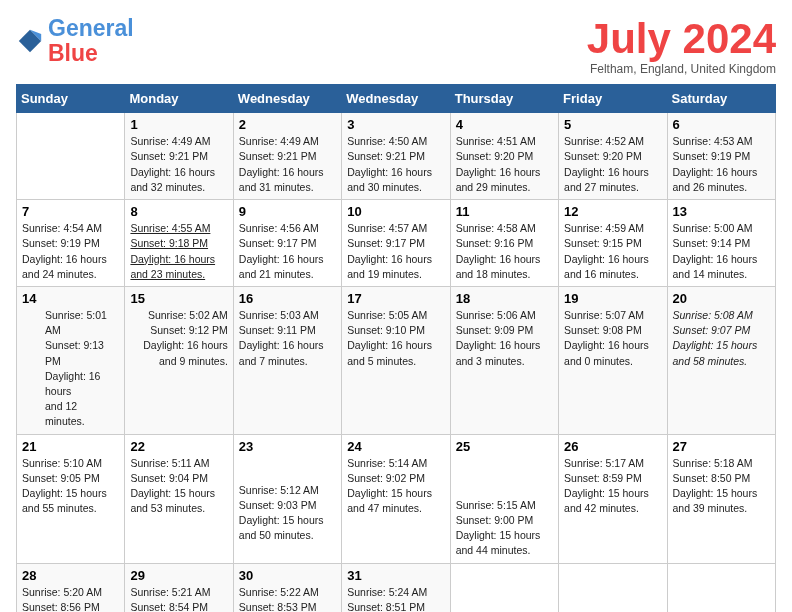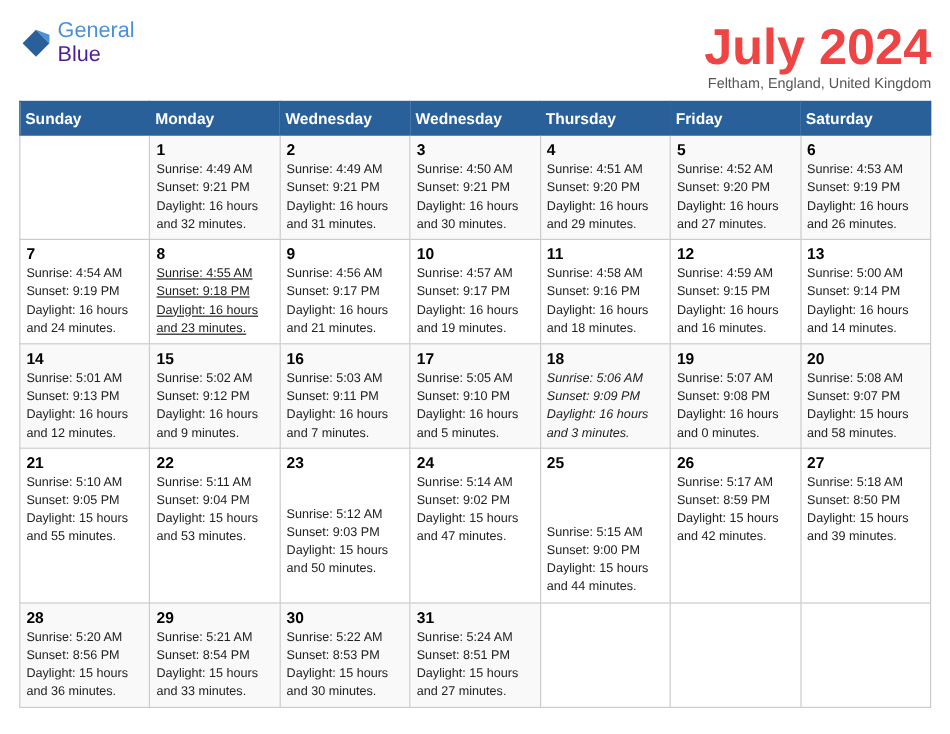--- a/index.html
+++ b/index.html
@@ -15,22 +15,22 @@
       justify-content: space-between;
       align-items: flex-start;
       margin-bottom: 8px;
     }
     .logo {
       display: flex;
       align-items: center;
       gap: 4px;
     }
     .logo-text {
-      font-size: 18px;
-      font-weight: normal;
+      font-size: 23px;
+      font-weight: bold;
       color: #1a3a5c;
       line-height: 1.1;
     }
     .logo-text span {
       color: #4a90d9;
     }
     .logo-icon {
       width: 28px;
       height: 28px;
     }
@@ -92,21 +92,21 @@
 
 <div class="header-section">
   <div class="logo">
     <svg class="logo-icon" viewBox="0 0 40 40">
       <polygon points="20,4 36,20 20,36 4,20" fill="#2a6099"></polygon>
       <polygon points="20,4 36,10 36,20" fill="#4a90d9"></polygon>
     </svg>
     <div>
       <div class="logo-text">
         <span>General</span><br>
-        <span style="color:#4c1d95;">Blue</span>
+        <span style="color:#ef4444;">Blue</span>
       </div>
     </div>
   </div>
   <div class="title-block">
     <div class="month-title">July 2024</div>
     <div class="location-title">Feltham, England, United Kingdom</div>
   </div>
 </div>
 
 <table>
@@ -214,63 +214,63 @@
           <span class="day-number">13</span>
           <div class="day-data" style="white-space: pre-line;">Sunrise: 5:00 AM
 Sunset: 9:14 PM
 Daylight: 16 hours
 and 14 minutes.</div>
         </td>
       </tr>
       <tr>
         <td>
           <span class="day-number">14</span>
-          <div class="day-data" style="white-space: pre-line;">Sunrise: 5:01 AM
+          <div class="day-data" style="white-space: pre-line; margin-left: 23px;">Sunrise: 5:01 AM
 Sunset: 9:13 PM
 Daylight: 16 hours
 and 12 minutes.</div>
         </td>
         <td>
           <span class="day-number">15</span>
-          <div class="day-data" style="white-space: pre-line;">Sunrise: 5:02 AM
+          <div class="day-data" style="white-space: pre-line; text-align: right;">Sunrise: 5:02 AM
 Sunset: 9:12 PM
 Daylight: 16 hours
 and 9 minutes.</div>
         </td>
         <td>
           <span class="day-number">16</span>
           <div class="day-data" style="white-space: pre-line;">Sunrise: 5:03 AM
 Sunset: 9:11 PM
 Daylight: 16 hours
 and 7 minutes.</div>
         </td>
         <td>
           <span class="day-number">17</span>
           <div class="day-data" style="white-space: pre-line;">Sunrise: 5:05 AM
 Sunset: 9:10 PM
 Daylight: 16 hours
 and 5 minutes.</div>
         </td>
         <td>
           <span class="day-number">18</span>
-          <div class="day-data" style="white-space: pre-line; font-style: italic;">Sunrise: 5:06 AM
+          <div class="day-data" style="white-space: pre-line;">Sunrise: 5:06 AM
 Sunset: 9:09 PM
 Daylight: 16 hours
 and 3 minutes.</div>
         </td>
         <td>
           <span class="day-number">19</span>
           <div class="day-data" style="white-space: pre-line;">Sunrise: 5:07 AM
 Sunset: 9:08 PM
 Daylight: 16 hours
 and 0 minutes.</div>
         </td>
         <td>
           <span class="day-number">20</span>
-          <div class="day-data" style="white-space: pre-line;">Sunrise: 5:08 AM
+          <div class="day-data" style="white-space: pre-line; font-style: italic;">Sunrise: 5:08 AM
 Sunset: 9:07 PM
 Daylight: 15 hours
 and 58 minutes.</div>
         </td>
       </tr>
       <tr>
         <td>
           <span class="day-number">21</span>
           <div class="day-data" style="white-space: pre-line;">Sunrise: 5:10 AM
 Sunset: 9:05 PM

